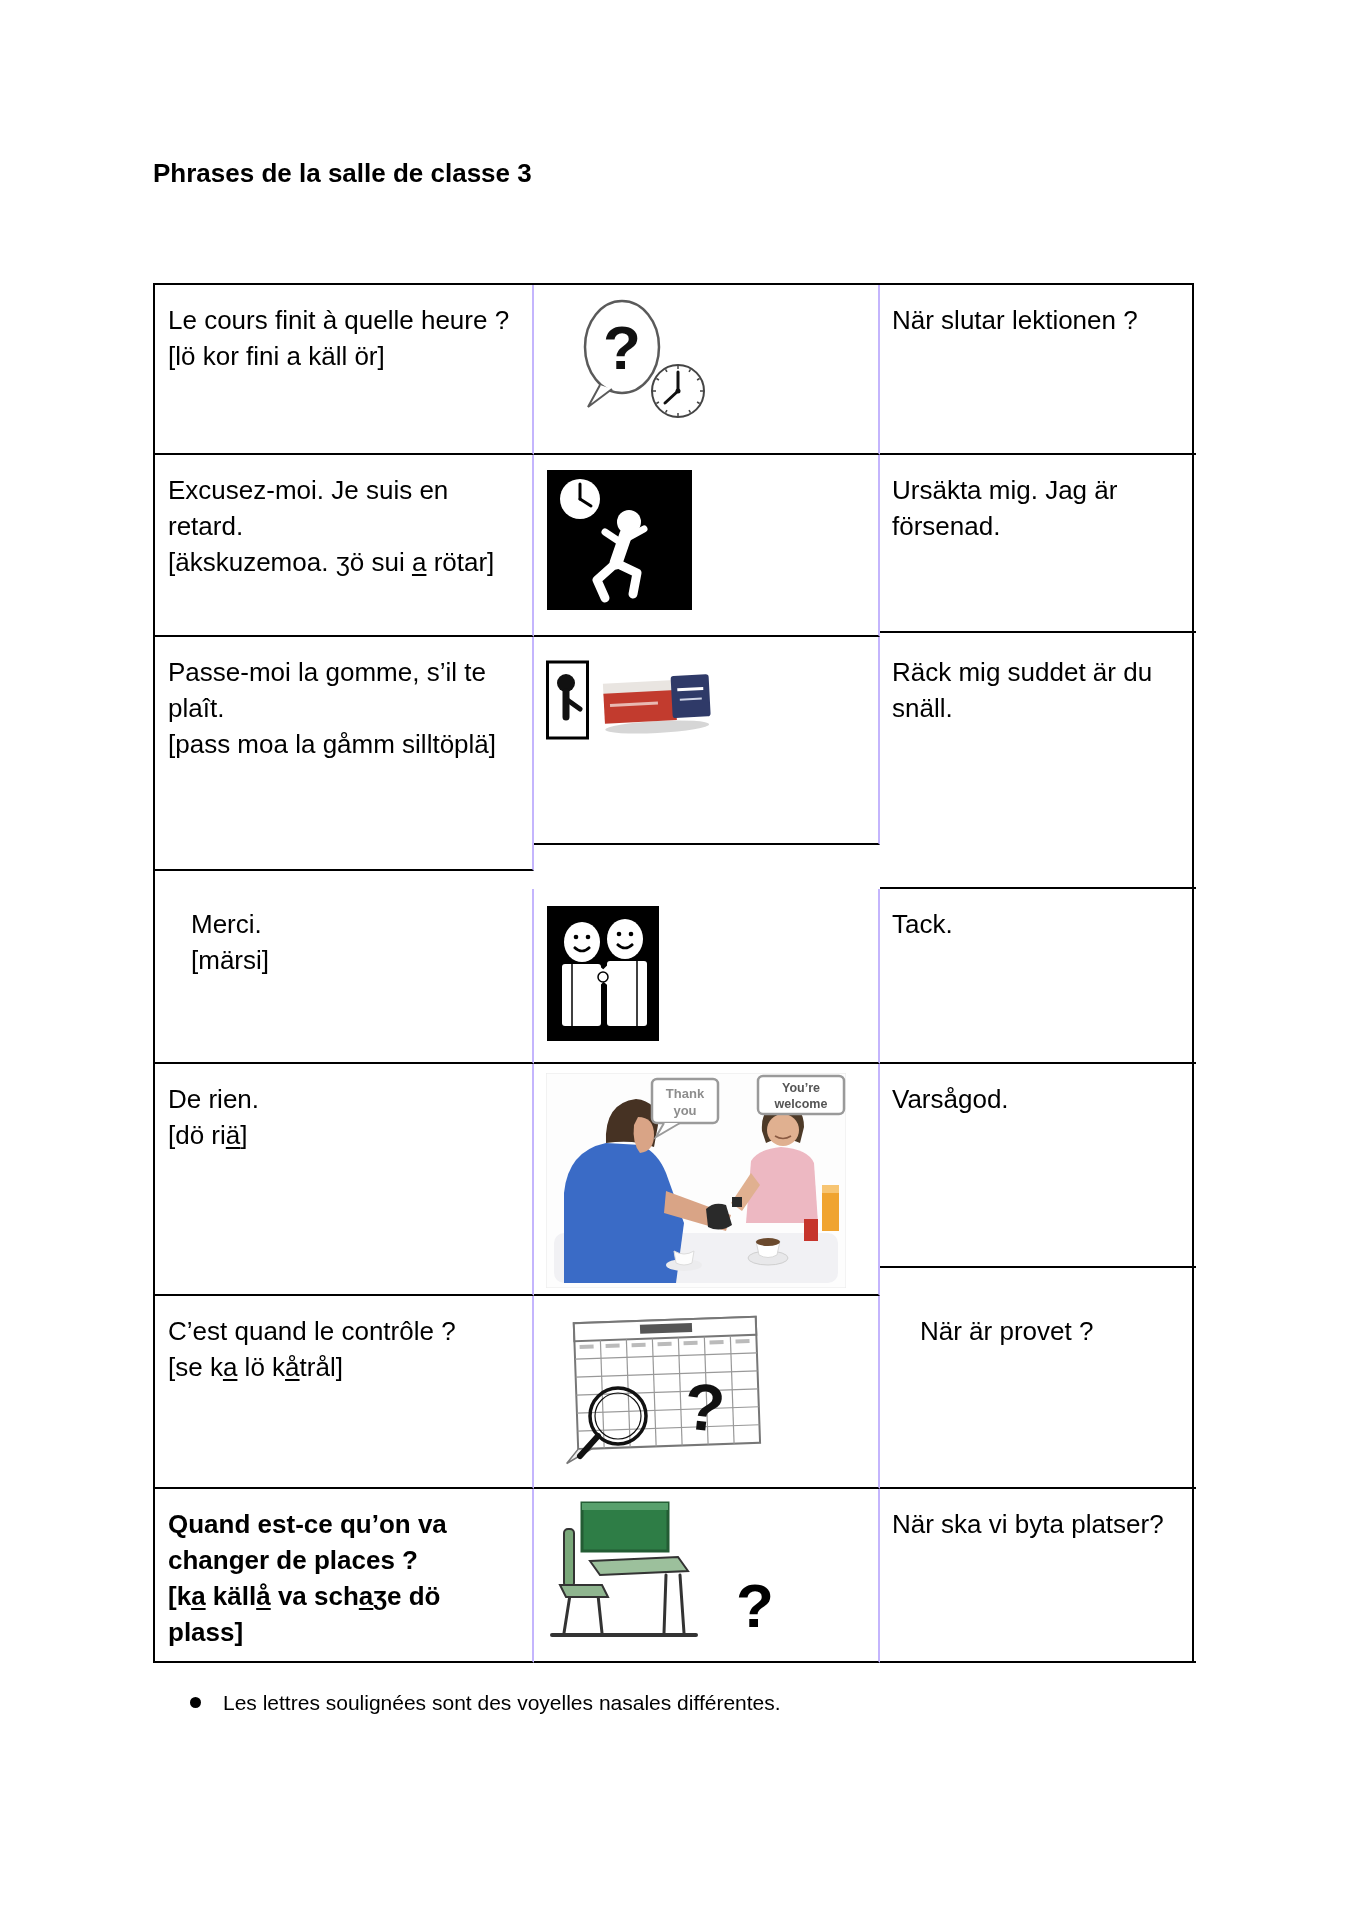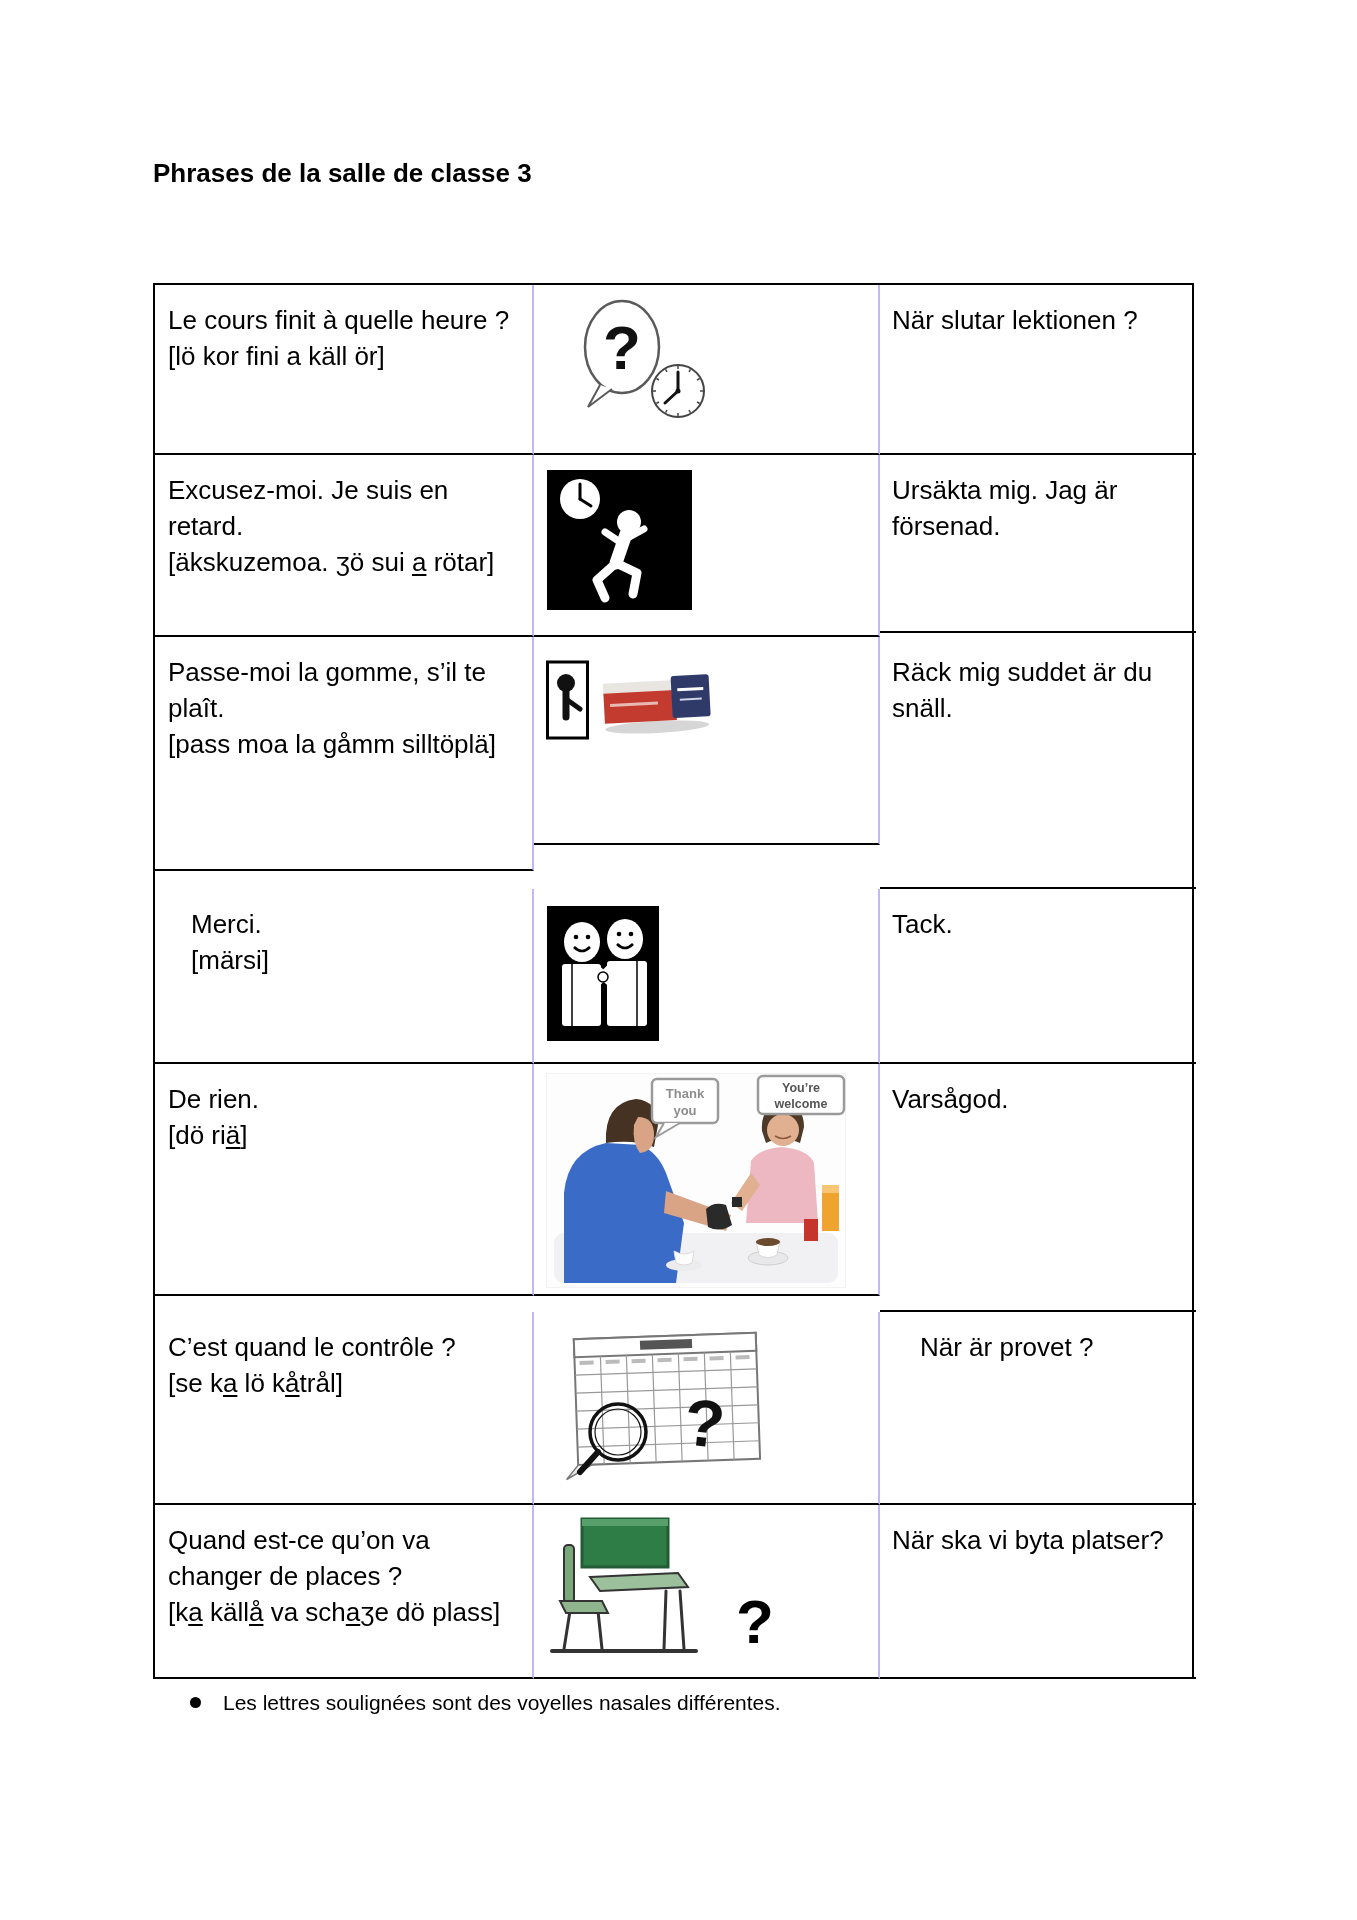--- a/index.html
+++ b/index.html
@@ -161,21 +161,21 @@
       <text x="139" y="25" font-size="13" text-anchor="middle" fill="#8d8d8d" font-weight="bold">Thank</text>
       <text x="139" y="42" font-size="13" text-anchor="middle" fill="#8d8d8d" font-weight="bold">you</text>
     </g>
     <g>
       <rect x="212" y="3" width="86" height="38" rx="5" fill="#fff" stroke="#9a9a9a" stroke-width="2.5"></rect>
       <text x="255" y="19" font-size="12.5" text-anchor="middle" fill="#555" font-weight="bold">You’re</text>
       <text x="255" y="35" font-size="12.5" text-anchor="middle" fill="#555" font-weight="bold">welcome</text>
     </g>
   </svg>
       </div>
-      <div class="cell c3" style="height: 248px;">
+      <div class="cell c3" style="height: 204px;">
         <div class="txt">Varsågod.</div>
       </div>
       <div class="cell c1" style="height: 193px;">
         <div class="txt">C’est quand le contrôle ?</div>
         <div class="txt"><span>[se k</span><span class="u">a</span><span> lö k</span><span class="u">å</span><span>trål]</span></div>
       </div>
       <div class="cell c2" style="height: 193px;">
   <svg width="230" height="158" viewBox="0 0 230 158" style="position:absolute;left:22px;top:14px">
     <g transform="rotate(-2 110 75)">
       <rect x="20" y="10" width="182" height="126" fill="#fff" stroke="#777" stroke-width="2"></rect>
@@ -203,21 +203,21 @@
     </g>
     <circle cx="62" cy="106" r="28" fill="none" stroke="#111" stroke-width="3.5"></circle>
     <circle cx="62" cy="106" r="23" fill="none" stroke="#111" stroke-width="1.2"></circle>
     <line x1="42" y1="126" x2="24" y2="146" stroke="#111" stroke-width="6" stroke-linecap="round"></line>
     <text x="128" y="118" font-size="66" font-weight="bold" fill="#111" transform="rotate(6 128 100)">?</text>
   </svg>
       </div>
       <div class="cell c3" style="height: 193px; padding-left: 40px;">
         <div class="txt">När är provet ?</div>
       </div>
-      <div class="cell c1" style="height: 174px;">
+      <div class="cell c1" style="height: 174px; font-weight: bold;">
         <div class="txt">Quand est-ce qu’on va changer de places  ?</div>
         <div class="txt"><span>[k</span><span class="u">a</span><span> käll</span><span class="u">å</span><span> va sch</span><span class="u">a</span><span>ʒe dö plass]</span></div>
       </div>
       <div class="cell c2" style="height: 174px;">
   <svg width="250" height="148" viewBox="0 0 250 148" style="position:absolute;left:12px;top:10px">
     <rect x="36" y="4" width="86" height="48" fill="#2e7d46" stroke="#235c34" stroke-width="3"></rect>
     <rect x="36" y="4" width="86" height="7" fill="#57a06c"></rect>
     <g stroke="#333" stroke-width="3" stroke-linecap="round">
       <line x1="24" y1="96" x2="18" y2="134"></line>
       <line x1="52" y1="96" x2="56" y2="134"></line>

